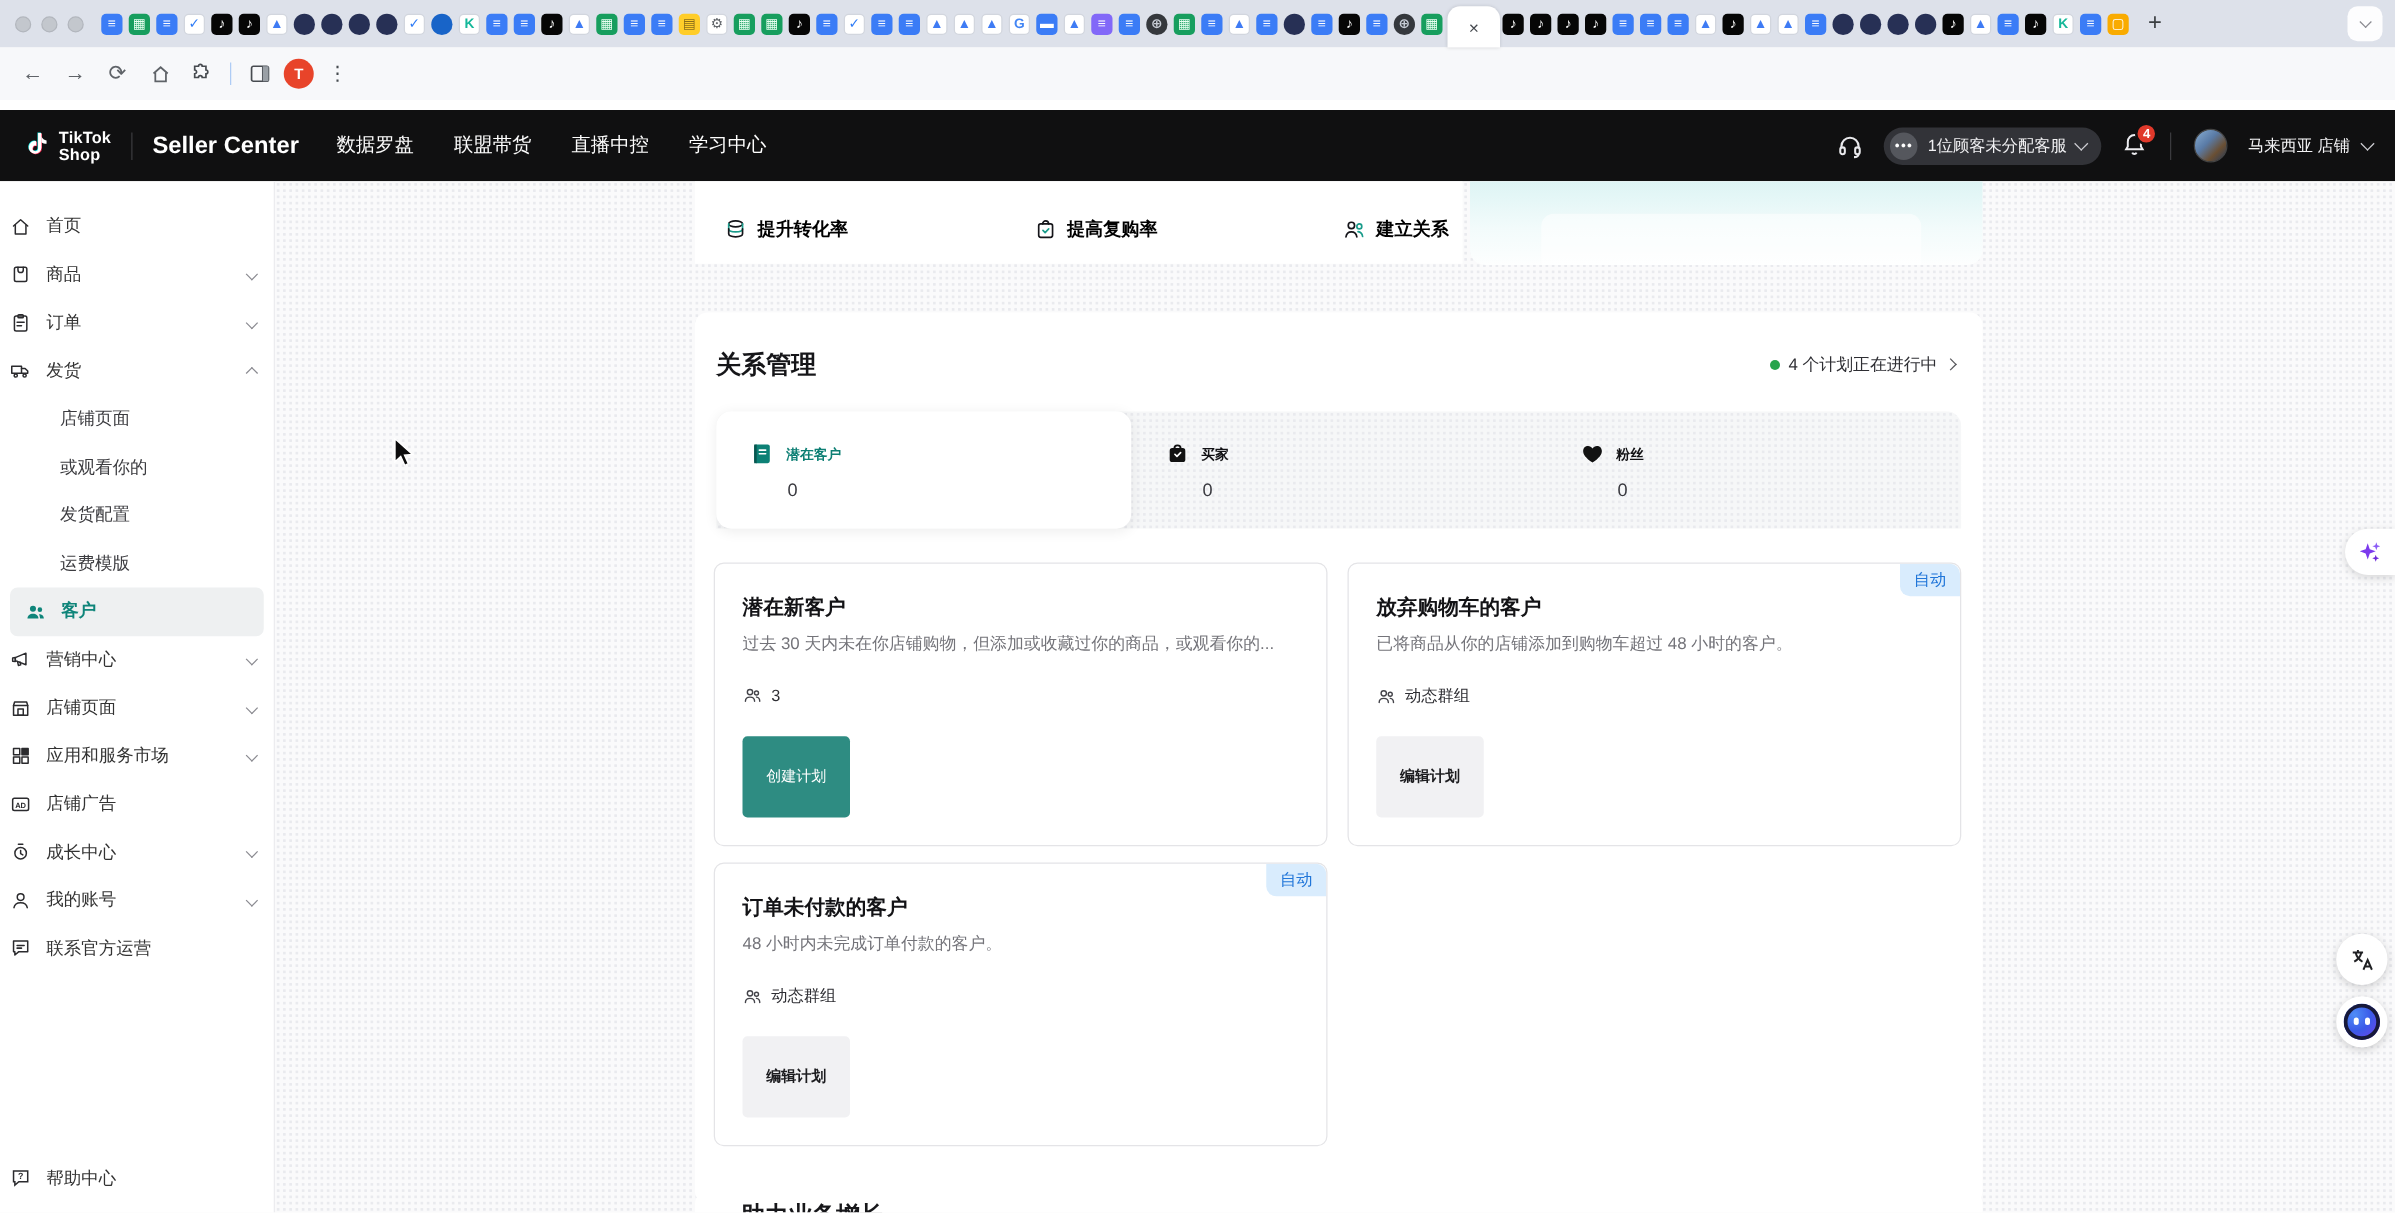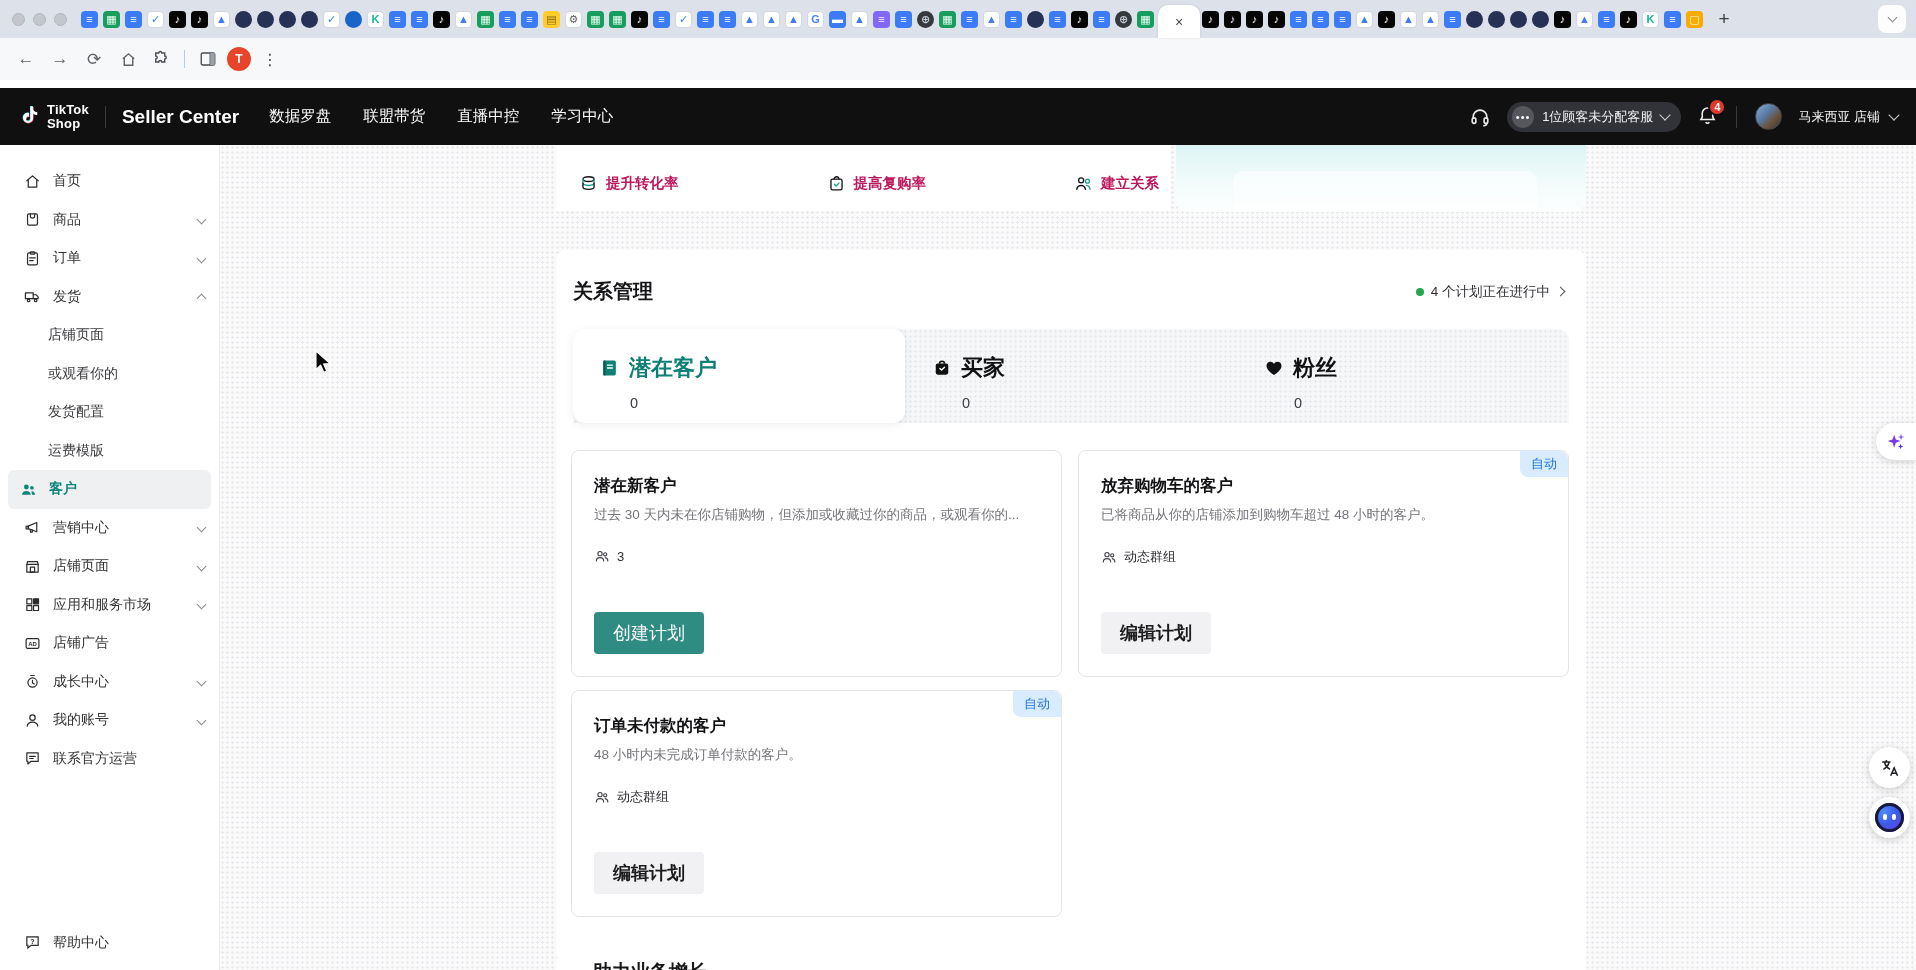--- a/index.html
+++ b/index.html
@@ -41,61 +41,61 @@
   .bubble { width:22px; height:22px; border-radius:50%; background:#55575d; color:#fff; display:flex; align-items:center; justify-content:center; font-size:11px; letter-spacing:1px; }
   .chev-w { width:8px; height:8px; border-right:1.6px solid #cfcfd4; border-bottom:1.6px solid #cfcfd4; transform:rotate(45deg); margin-top:-4px; }
   .bellwrap { position:relative; }
   .badge { position:absolute; top:-7px; right:-8px; background:#e0392b; border:2px solid #101011; color:#fff; font-size:10.5px; min-width:18px; height:18px; border-radius:9px; display:flex; align-items:center; justify-content:center; font-weight:bold; }
   .store-ava { width:27px; height:27px; border-radius:50%; background:linear-gradient(135deg,#88aed4 0%,#5a7ba6 40%,#6a4f33 70%,#233a5e 100%); border:1px solid #444; }
   .store-label { font-size:13px; color:#f2f2f4; }
 
   
   .main { display:flex; height:825px; }
   .sidebar { width:220px; background:#fff; border-right:1px solid #ececef; display:flex; flex-direction:column; padding-top:17px; }
-  .side-item { height:38.5px; display:flex; align-items:center; padding:0 14px 0 24px; color:#333; font-size:14px; gap:12px; }
+  .side-item { height:38.5px; display:flex; align-items:center; padding:0 14px 0 8px; color:#333; font-size:14px; gap:12px; }
   .side-item .lbl { flex:1; white-space:nowrap; overflow:hidden; }
   .side-item.sub { padding-left:48px; color:#3c3c40; }
   .side-item.active { background:#eef0f1; border-radius:6px; margin:0 8px; padding:0 6px 0 12px; color:#0f857a; font-weight:600; }
   .side-item.active .sicon { color:#0f857a; }
   .sicon { width:17px; height:17px; color:#2b2b2e; flex:0 0 auto; }
   .chev { width:7px; height:7px; border-right:1.5px solid #8a8a90; border-bottom:1.5px solid #8a8a90; transform:rotate(45deg); }
   .chev.up { transform:rotate(-135deg); margin-top:4px; }
   .side-help { margin-top:auto; margin-bottom:8px; }
 
   .content { flex:1; position:relative; background-color:#fafafb; background-image:radial-gradient(#e9eaee 1px, rgba(0,0,0,0) 1.1px); background-size:5px 5px; overflow:hidden; }
 
   .benefits-bar { position:absolute; left:336px; top:0; width:614px; height:66px; background:#fff; display:flex; align-items:center; padding:10px 0 0 23px; gap:148px; }
-  .benefit { display:flex; align-items:center; gap:8px; font-size:14.5px; color:#be185d; font-weight:600; white-space:nowrap; }
+  .benefit { display:flex; align-items:center; gap:8px; font-size:14.5px; color:#000000; font-weight:600; white-space:nowrap; }
   .bicon { width:19px; height:19px; color:#15151a; }
 
   .teal-card { position:absolute; left:956px; top:0; width:410px; height:67px; border-radius:0 0 12px 12px; background:linear-gradient(180deg,#ddf4f4 0%, #f2fbfb 55%, #fdfefe 100%); }
   .teal-card .ghostbtn { position:absolute; left:57px; top:26px; width:304px; height:41px; background:rgba(255,255,255,.55); border-radius:10px 10px 0 0; }
 
   .panel { position:absolute; left:336px; top:105px; width:1030px; height:713px; background:#fff; border-radius:10px; }
   .panel-head { display:flex; align-items:center; padding:28px 22px 0 17px; }
   .panel-title { font-size:20px; font-weight:bold; color:#161619; }
   .plans-status { margin-left:auto; display:flex; align-items:center; gap:7px; font-size:13.5px; color:#2e2e33; }
   .green-dot { width:8px; height:8px; border-radius:50%; background:#27a44c; }
   .status-chev { width:7px; height:7px; border-right:1.6px solid #55555a; border-top:1.6px solid #55555a; transform:rotate(45deg); }
 
   .tabsband { margin:24px 17px 0 17px; height:94px; display:flex; border-radius:12px 12px 0 0; background-color:#f6f7f8; background-image:radial-gradient(#e9eaee 1px, rgba(0,0,0,0) 1.1px); background-size:5px 5px; }
   .crmtab { flex:1; padding:24px 0 0 27px; }
   .crmtab.active { background:#fff; border-radius:12px; box-shadow:0 2px 10px rgba(0,0,0,.07); }
-  .crmtab .row1 { display:flex; align-items:center; gap:9px; font-size:22px; font-weight:bold; color:#121215;text-align:right; }
+  .crmtab .row1 { display:flex; align-items:center; gap:9px; font-size:11px; font-weight:bold; color:#121215;text-align:right; }
   .crmtab.active .row1 { color:#0d7f74; }
   .ticon { width:20px; height:20px; }
   .crmtab .count { margin:12px 0 0 30px; font-size:14.5px; color:#3a3a40; }
 
   .cards-grid { margin:27px 17px 0 15px; display:grid; grid-template-columns:1fr 1fr; column-gap:16px; row-gap:13px; }
   .card { position:relative; height:227px; background:#fff; border:1px solid #e4e4e7; border-radius:8px; padding:24px 22px; overflow:hidden; }
   .card-title { font-size:16.5px; font-weight:bold; color:#131316; }
   .card-desc { margin-top:9px; font-size:13.5px; color:#74747a; white-space:nowrap; overflow:hidden; }
   .card-meta { margin-top:24px; display:flex; align-items:center; gap:7px; font-size:13px; color:#2e2e33; }
   .micon { width:16px; height:16px; color:#44444a; }
-  .card-btn { position:absolute; left:22px; bottom:22px; border:none; border-radius:4px; font-size:18px; padding:9px 19px; font-family:inherit; }
+  .card-btn { position:absolute; left:22px; bottom:22px; border:none; border-radius:4px; font-size:12px; padding:24px 19px; font-family:inherit; }
   .card-btn.primary { background:#2e8c82; color:#fff; }
   .card-btn.secondary { background:#f1f1f3; color:#1c1c1f; font-weight:600; }
   .auto-badge { position:absolute; top:0; right:0; background:#d9ecfd; color:#2176d9; font-size:13px; padding:4px 11px; border-radius:0 8px 0 8px; }
 
   .panel2 { position:absolute; left:336px; top:808px; width:1030px; height:60px; background:#fff; border-radius:10px 10px 0 0; padding:6px 0 0 37px; }
   .panel2 .p2title { font-size:19px; font-weight:bold; color:#17171a; }
 
   
   .float-spark { position:absolute; right:0; top:278px; width:40px; height:37px; background:#fff; border-radius:19px 0 0 19px; box-shadow:0 2px 8px rgba(0,0,0,.15); display:flex; align-items:center; justify-content:center; }
   .float-circle { position:absolute; right:6px; width:41px; height:41px; background:#fff; border-radius:50%; box-shadow:0 2px 8px rgba(0,0,0,.18); display:flex; align-items:center; justify-content:center; }

